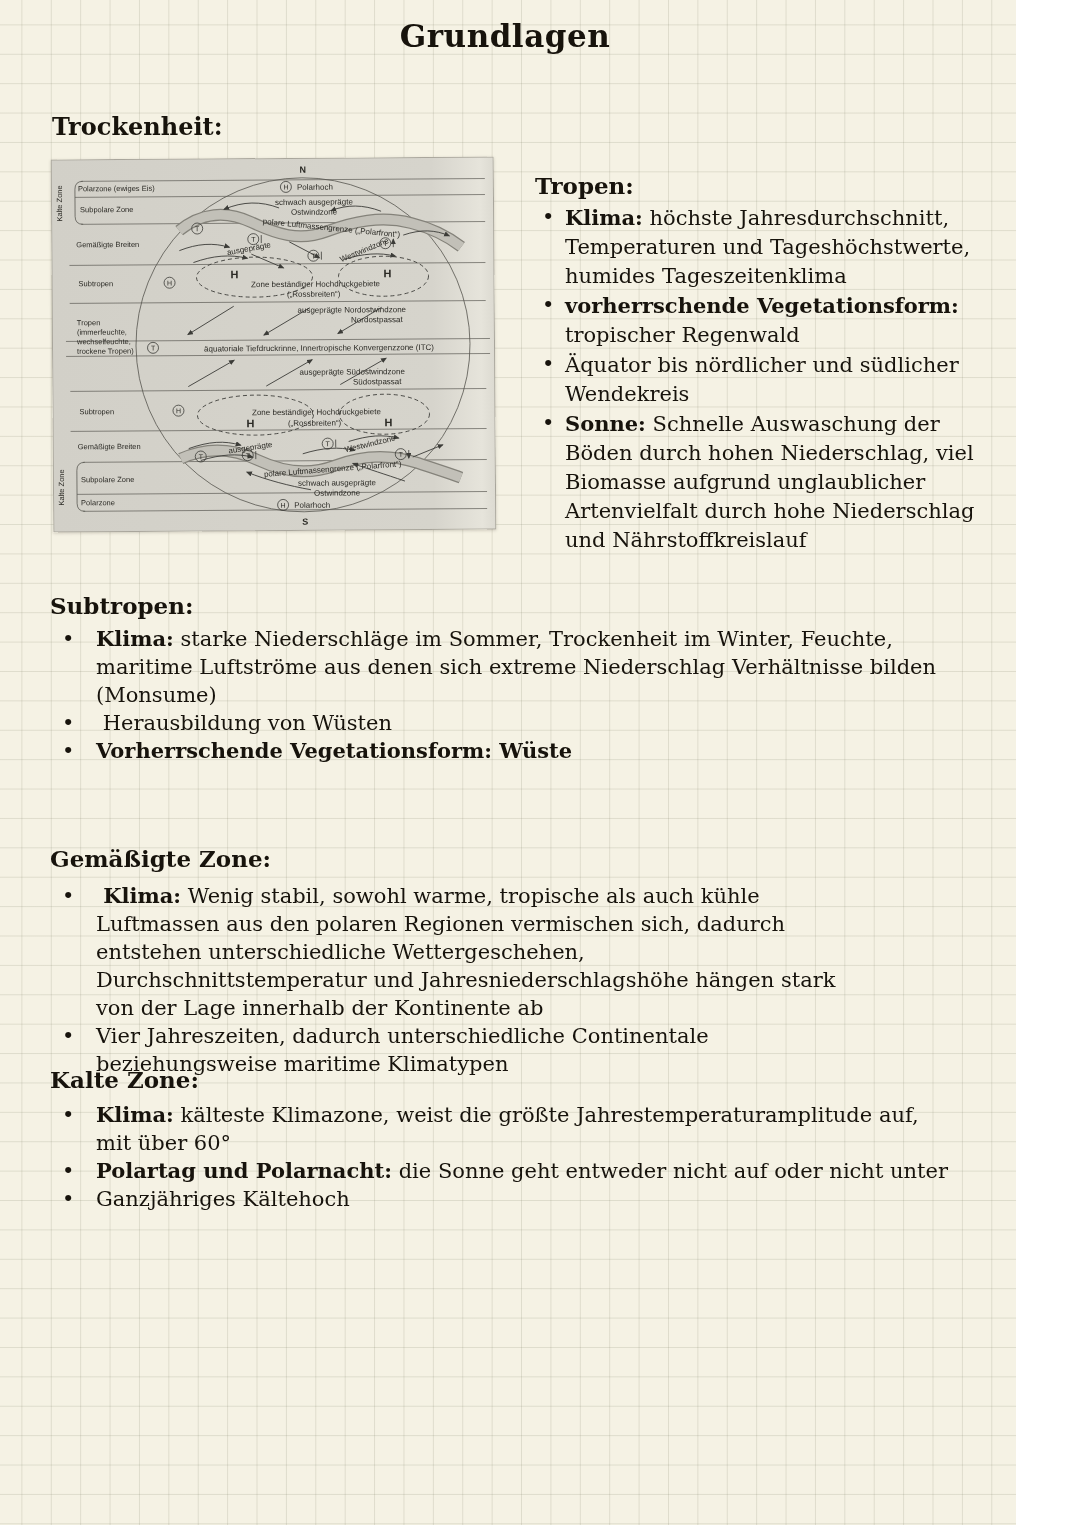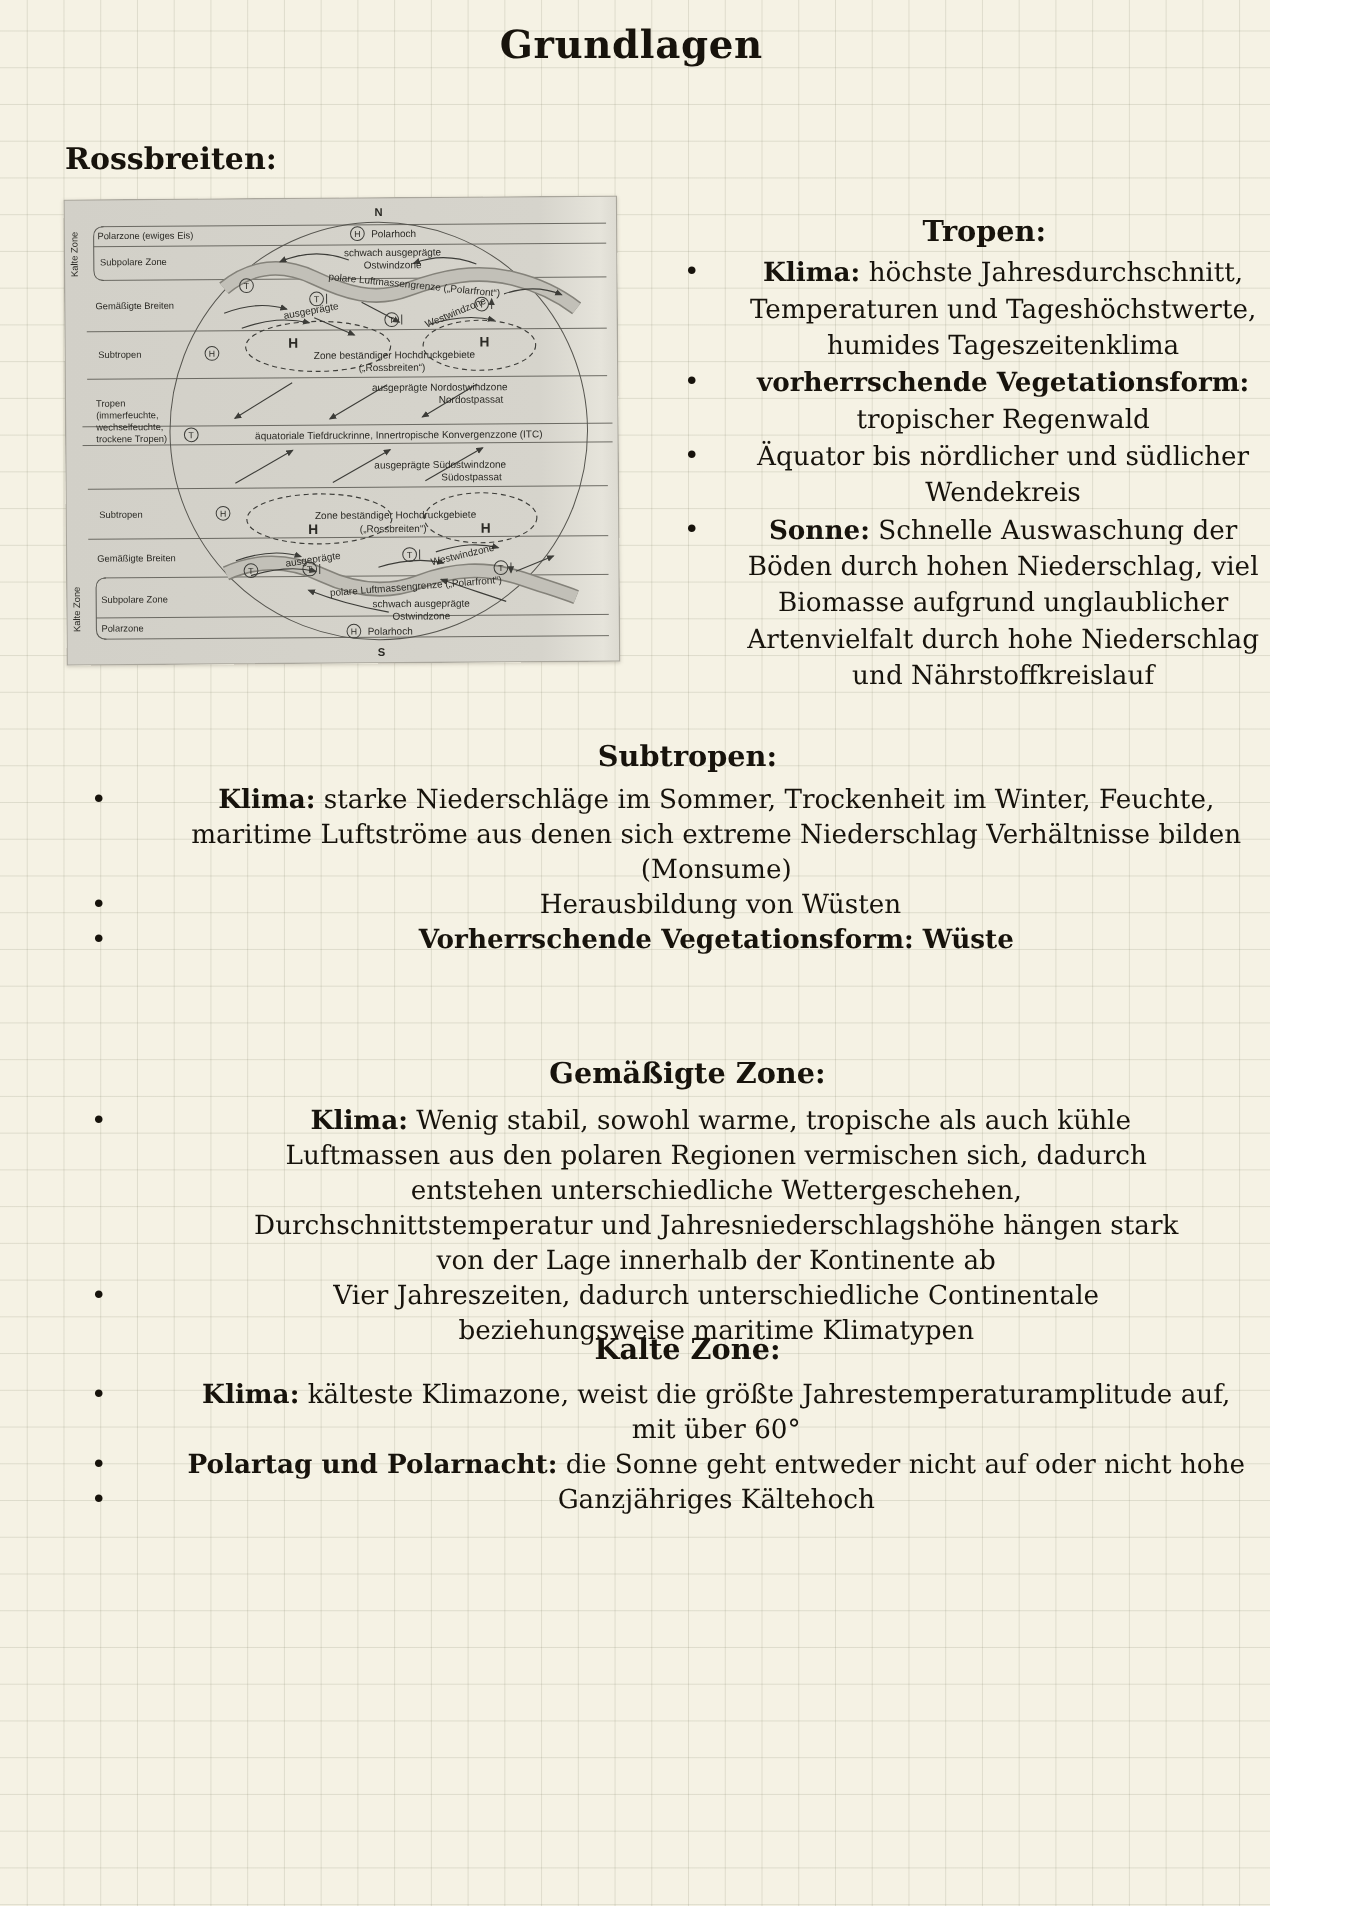--- a/index.html
+++ b/index.html
@@ -21,21 +21,21 @@
   .klima-heading{
     position:absolute;top:112px;left:52px;margin:0;
     font-size:24px;font-weight:bold;
   }
   .figure{
     position:absolute;left:52px;top:158px;width:443px;height:373px;
     transform:rotate(-0.4deg);
     box-shadow:0 1px 3px rgba(90,85,70,.25);
   }
   .figure svg{display:block;}
-  .sec{position:absolute;text-align:center;}
+  .sec{position:absolute;}
   .sec h3{margin:0 0 4px 0;font-size:23px;font-weight:bold;line-height:30px;}
   .sec.gz h3{margin-bottom:8px;}
   .sec.kz h3{margin-bottom:6px;}
   .item{display:flex;font-size:21px;line-height:28px;white-space:pre-wrap;}
   .tropen .item{line-height:29px;}
   .item b{font-weight:bold;}
   .dot{flex:0 0 46px;padding-left:12px;box-sizing:border-box;}
   .tropen .dot{flex:0 0 30px;padding-left:7px;}
   .bt{flex:1 1 auto;}
   .tropen{left:535px;top:171px;width:505px;}
@@ -51,21 +51,21 @@
   .ns{font-size:9px;text-anchor:middle;font-weight:bold;}
   .hb{font-size:11px;font-weight:bold;text-anchor:middle;}
   .cl{font-size:7px;text-anchor:middle;}
 </style>
 </head>
 <body>
 
 <div class="page">
 
   <h1 class="title">Grundlagen</h1>
-  <h2 class="klima-heading">Rossbreiten:</h2>
+  <h2 class="klima-heading">Trockenheit:</h2>
 
   <div class="figure">
     <svg viewBox="0 0 443 373" width="443" height="373">
       <defs>
         <linearGradient id="pg" x1="0" y1="0" x2="1" y2="0">
           <stop offset="0" stop-color="#d2d0c8"></stop>
           <stop offset="0.86" stop-color="#d6d4cc"></stop>
           <stop offset="0.97" stop-color="#e6e4db"></stop>
           <stop offset="1" stop-color="#dcdad1"></stop>
         </linearGradient>
@@ -266,21 +266,21 @@
 
   <section class="sec kz">
     <h3>Kalte Zone:</h3>
     <div class="item">
       <span class="dot">•</span>
       <span class="bt"><b>Klima:</b><span> kälteste Klimazone, weist die größte Jahrestemperaturamplitude auf,
 mit über 60°</span></span>
     </div>
     <div class="item">
       <span class="dot">•</span>
-      <span class="bt"><b>Polartag und Polarnacht:</b><span> die Sonne geht entweder nicht auf oder nicht hohe</span></span>
+      <span class="bt"><b>Polartag und Polarnacht:</b><span> die Sonne geht entweder nicht auf oder nicht unter</span></span>
     </div>
     <div class="item">
       <span class="dot">•</span>
       <span class="bt"><b></b><span>Ganzjähriges Kältehoch</span></span>
     </div>
   </section>
 
 </div>
 
 </body></html>

